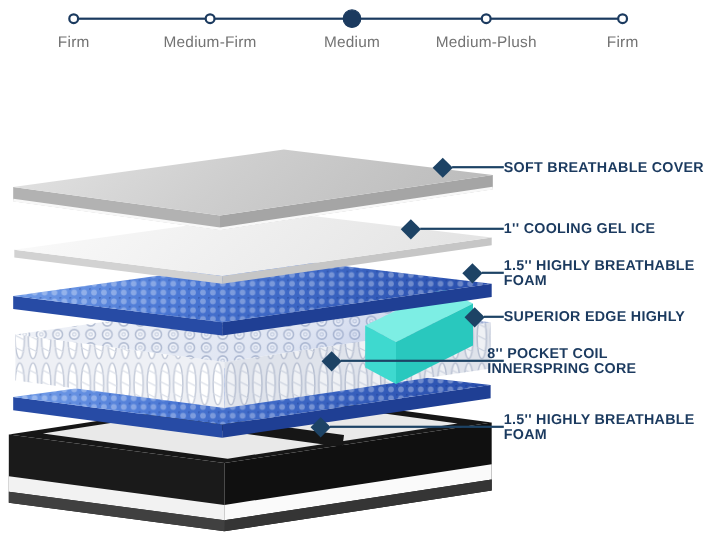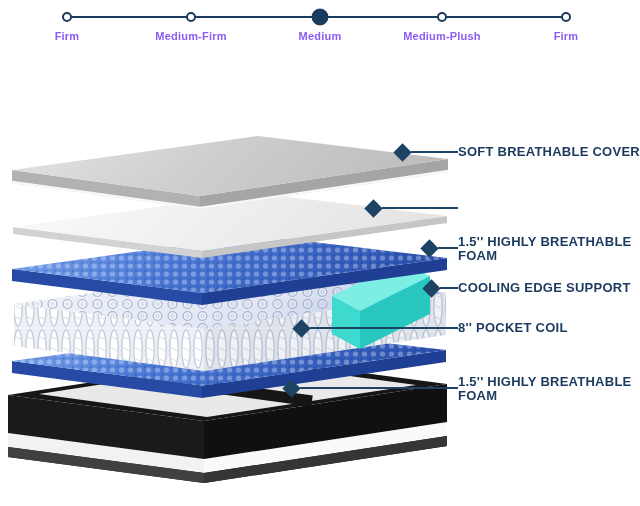--- a/index.html
+++ b/index.html
@@ -9,21 +9,21 @@
 
   
   .scale { position:absolute; left:0; top:0; width:640px; height:62px; }
   .scale-line { position:absolute; top:16px; height:2px; background:#1b3a5f; }
   .scale-stop { position:absolute; width:0; height:0; cursor:pointer; }
   .scale-dot { position:absolute; left:0; top:0; transform:translate(-50%,-50%);
                width:10px; height:10px; border:2.5px solid #1b3a5f; border-radius:50%;
                background:#fff; }
   .scale-stop.selected .scale-dot { width:17px; height:17px; border-width:1.5px; background:#1b3a5f; }
   .scale-label { position:absolute; left:0; top:13px; transform:translateX(-50%);
-                 white-space:nowrap; font-size:11px; font-weight:700; color:#8b5cf6;
+                 white-space:nowrap; font-size:14px; font-weight:400; color:#737373;
                  letter-spacing:0.2px; }
 
   
   .mattress-svg { position:absolute; left:0; top:118px; }
 
   
   .callout { position:absolute; z-index:5; }
   .diamond { position:absolute; width:13px; height:13px; left:-6.5px; top:-6.5px;
              background:#1d4365; transform:rotate(45deg); }
   .leader { position:absolute; left:9px; top:-1px; height:1.5px; background:#1d4365; }
@@ -160,45 +160,47 @@
     <div class="callout-text" style="left:56px;">
       <div>SOFT BREATHABLE COVER</div>
       <div></div>
     </div>
   </div>
 
   <div class="callout" style="left:373px; top:208px;">
     <span class="diamond"></span>
     <span class="leader" style="width:76px;"></span>
     <div class="callout-text" style="left:85px;">
+      <div>1'' COOLING GEL ICE</div>
     </div>
   </div>
 
   <div class="callout" style="left:429px; top:248px;">
     <span class="diamond"></span>
     <span class="leader" style="width:20px;"></span>
     <div class="callout-text" style="left:29px;">
       <div>1.5'' HIGHLY BREATHABLE</div>
       <div>FOAM</div>
     </div>
   </div>
 
   <div class="callout" style="left:431px; top:288px;">
     <span class="diamond"></span>
     <span class="leader" style="width:18px;"></span>
     <div class="callout-text" style="left:27px;">
-      <div>COOLING EDGE SUPPORT</div>
+      <div>SUPERIOR EDGE HIGHLY</div>
     </div>
   </div>
 
   <div class="callout" style="left:301px; top:328px;">
     <span class="diamond"></span>
     <span class="leader" style="width:148px;"></span>
-    <div class="callout-text" style="left:157px;">
+    <div class="callout-text" style="left:142px;">
       <div>8'' POCKET COIL</div>
+      <div>INNERSPRING CORE</div>
     </div>
   </div>
 
   <div class="callout" style="left:291px; top:388px;">
     <span class="diamond"></span>
     <span class="leader" style="width:158px;"></span>
     <div class="callout-text" style="left:167px;">
       <div>1.5'' HIGHLY BREATHABLE</div>
       <div>FOAM</div>
     </div>

